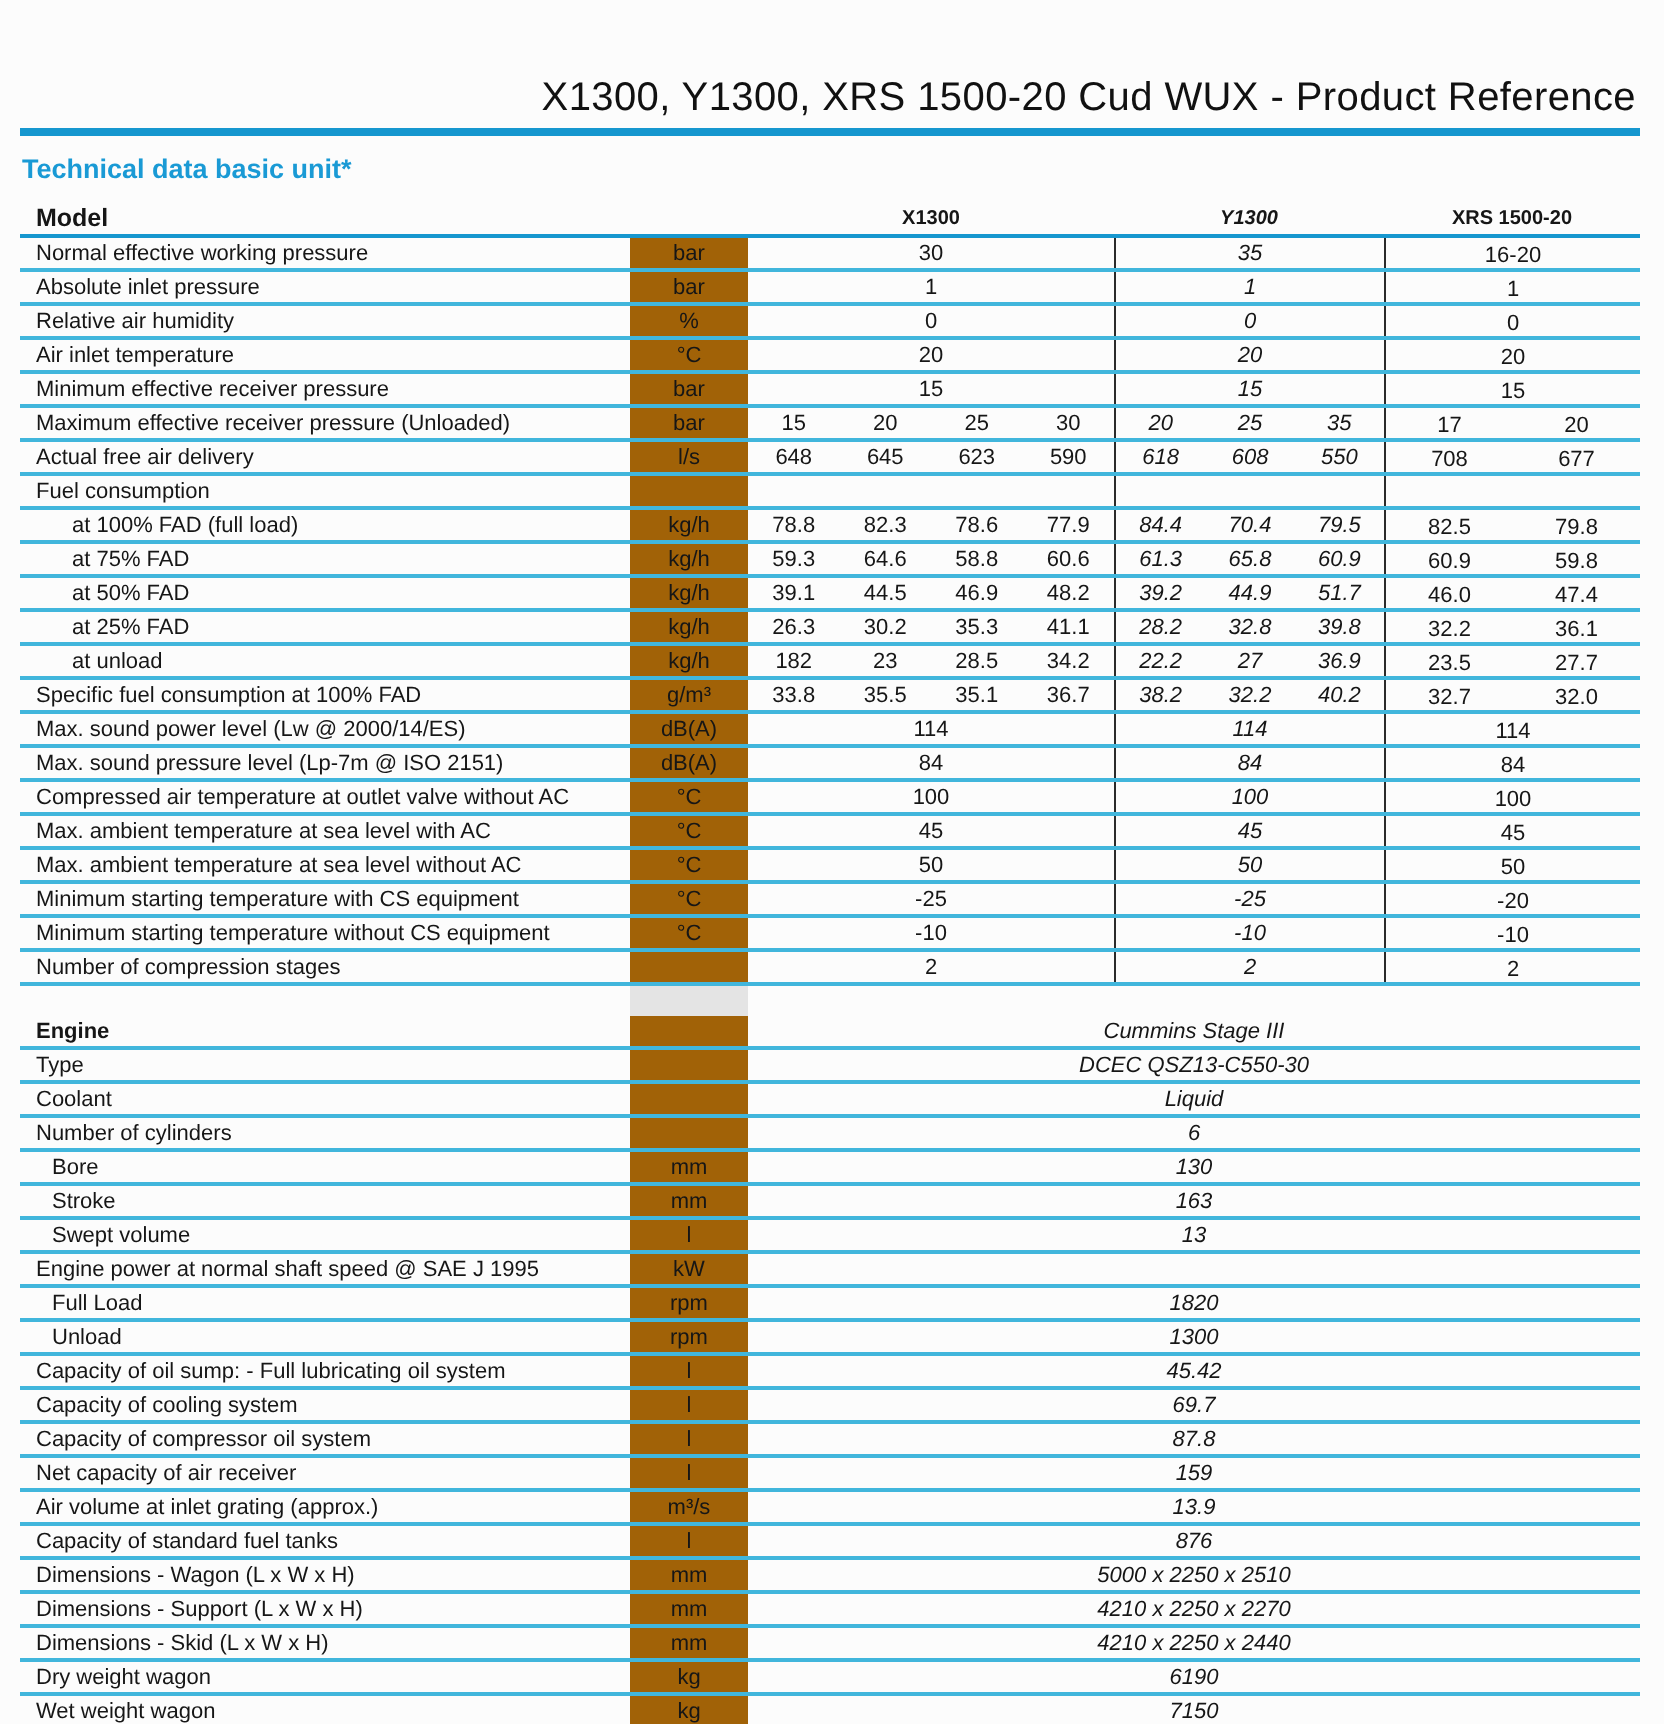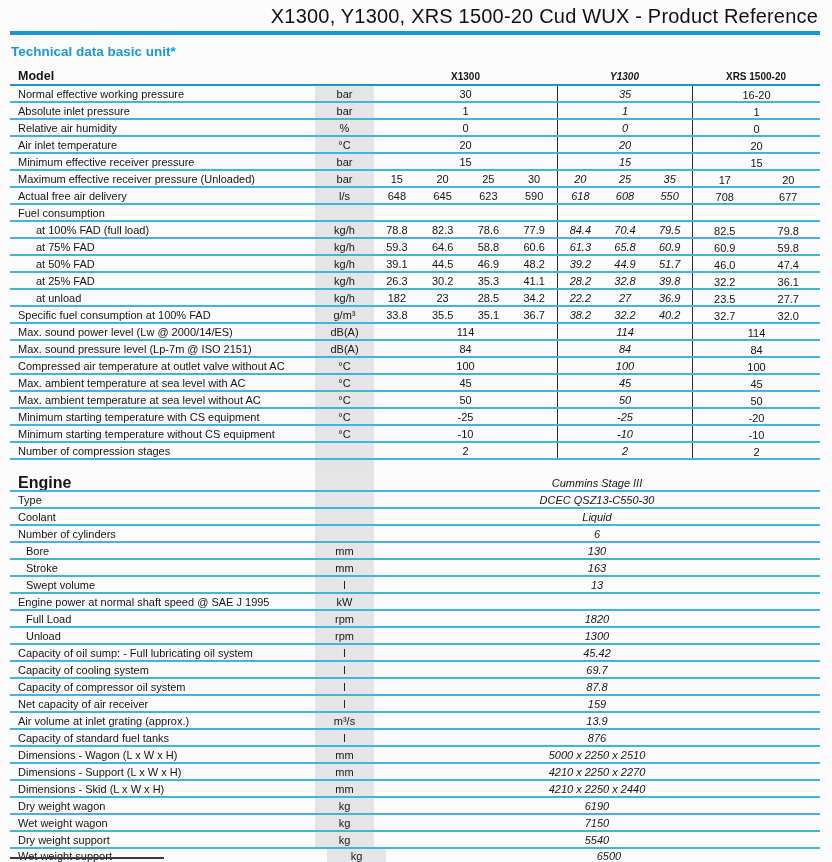--- a/index.html
+++ b/index.html
@@ -4,21 +4,21 @@
 <style>
   * { margin:0; padding:0; box-sizing:border-box; }
   html,body { width:832px; height:862px; }
   body {
     background:#fcfcfc;
     font-family:"Liberation Sans", sans-serif;
     color:#161616;
     position:relative;
     overflow:hidden;
   }
-  .page { position:absolute; inset:0; }
+  .page { position:absolute; inset:0;margin-top:33px; }
 
   .doc-title {
     position:absolute; top:5px; left:0; right:14px;
     text-align:right; font-size:20px; font-weight:400; color:#111;
     letter-spacing:0.2px;
   }
   .title-rule {
     position:absolute; top:31px; left:10px; width:810px; height:3.5px;
     background:#1697cf;
   }
@@ -27,22 +27,22 @@
     font-size:13.5px; font-weight:bold; color:#1a9ad5;
   }
 
   .spec-table { position:absolute; top:68px; left:10px; width:810px; }
 
   .row { display:flex; align-items:stretch; height:17px; border-bottom:2px solid #41b6dc; font-size:11px; }
   .cell { display:flex; align-items:center; }
   .lbl { width:305px; padding-left:8px; white-space:nowrap; overflow:hidden; }
   .lbl.ind1 { padding-left:16px; }
   .lbl.ind2 { padding-left:26px; }
-  .lbl.bold { font-weight:bold; font-size:16px; }
-  .unit { width:59px; background:#e5e5e5; justify-content:center; }
+  .lbl.bold { font-weight:bold; font-size:11px; }
+  .unit { width:59px; background:#a16207; justify-content:center; }
   .dataarea { flex:1; display:flex; align-items:stretch; }
   .region { display:flex; align-items:stretch; }
   .r1 { width:183px; }
   .r2 { width:135px;font-style:italic; }
   .r3 { flex:1;align-items:flex-end; }
   .with-div { border-left:1.5px solid #2b2b2b; }
   .sub { flex:1; display:flex; align-items:center; justify-content:center; white-space:nowrap; }
   .fullval { flex:1; display:flex; align-items:center; justify-content:center; white-space:nowrap;font-style:italic; }
 
   .header-row { height:18px; border-bottom:2.5px solid #1697cf; font-weight:bold; }

